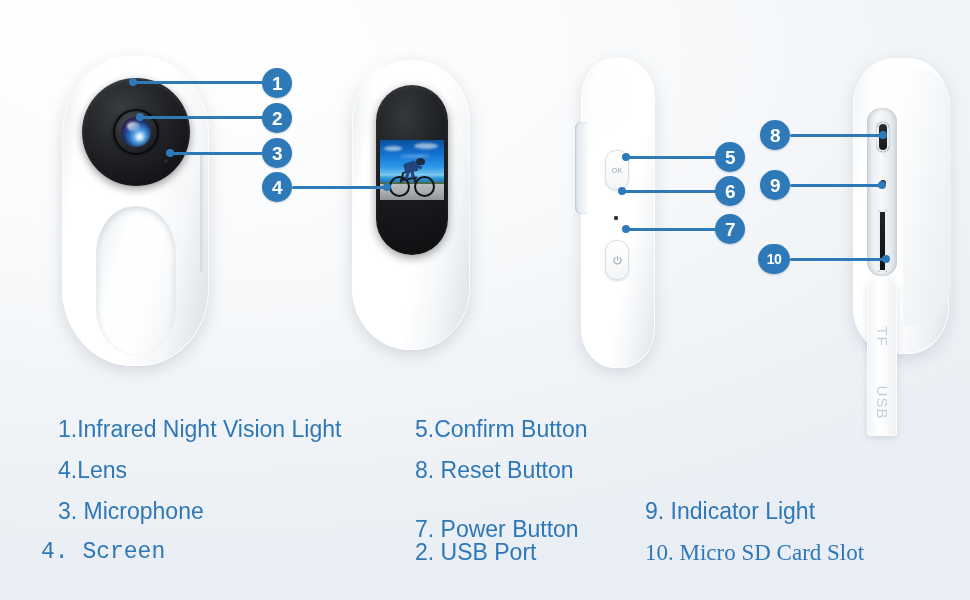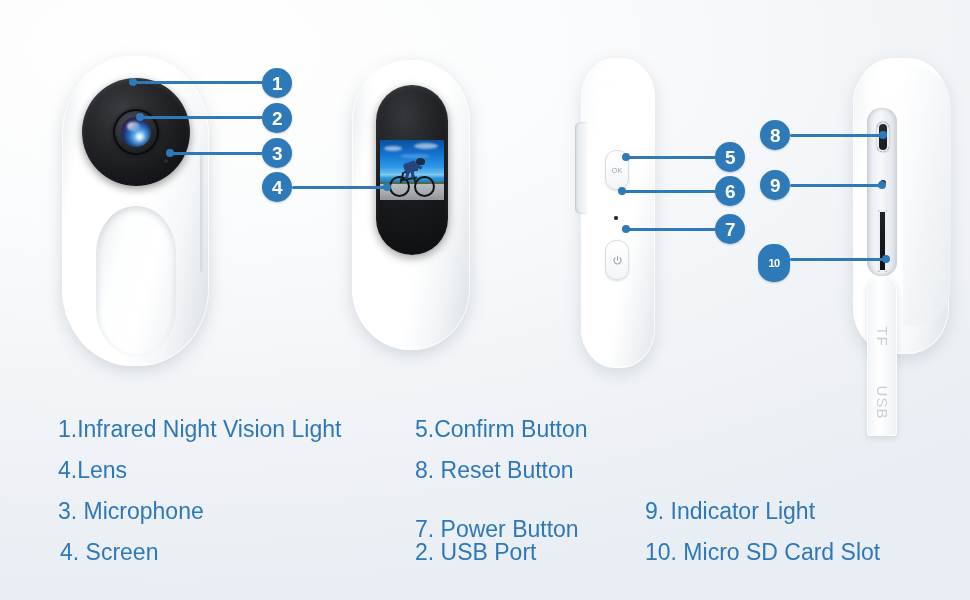--- a/index.html
+++ b/index.html
@@ -16,21 +16,21 @@
   }
   
   .badge{
     position:absolute;width:30px;height:30px;border-radius:50%;
     background:#2e7ab8;
     box-shadow:0 1px 2px rgba(40,80,120,.28);
     color:#fff;font-size:19px;font-weight:700;
     display:flex;align-items:center;justify-content:center;
     line-height:1;letter-spacing:-.5px;z-index:30;
   }
-  .badge.wide{width:32px;height:38px;border-radius:15px/15px;font-size:11px;}
+  .badge.wide{width:32px;height:30px;border-radius:15px/15px;font-size:14px;}
   .lead{
     position:absolute;height:3px;background:#2e7ab8;z-index:20;border-radius:2px;
   }
   .dot{
     position:absolute;width:8px;height:8px;border-radius:50%;
     background:#2e7ab8;z-index:25;
   }
   
   #dev1{position:absolute;left:62px;top:56px;width:147px;height:310px;}
   .body1{
@@ -309,27 +309,27 @@
 
   <div class="badge wide" style="left:758px;top:244px;">10</div>
   <div class="lead" style="left:790px;top:258px;width:96px;"></div>
   <div class="dot" style="left:882px;top:255px;"></div>
 
   <div id="legend">
     <div class="legcol">
       <div class="legitem" style="left:58px;top:20px;">1.Infrared Night Vision Light</div>
       <div class="legitem" style="left:58px;top:61px;">4.Lens</div>
       <div class="legitem" style="left:58px;top:102px;">3. Microphone</div>
-      <div class="legitem" style="left:60px;top:143px;">4. Screen</div>
+      <div class="legitem" style="left:41px;top:143px;font-family:Liberation Mono, monospace;">4. Screen</div>
     </div>
     <div class="legcol">
       <div class="legitem" style="left:415px;top:20px;">5.Confirm Button</div>
       <div class="legitem" style="left:415px;top:61px;">8. Reset Button</div>
       <div class="legitem" style="left:415px;top:120px;">7. Power Button</div>
       <div class="legitem" style="left:415px;top:143px;">2. USB Port</div>
     </div>
     <div class="legcol">
       <div class="legitem" style="left:645px;top:102px;text-align:right;">9. Indicator Light</div>
-      <div class="legitem" style="left:645px;top:143px;">10. Micro SD Card Slot</div>
+      <div class="legitem" style="left:645px;top:143px;font-family:Liberation Serif, serif;">10. Micro SD Card Slot</div>
     </div>
   </div>
 
 </div>
 
 </body></html>

